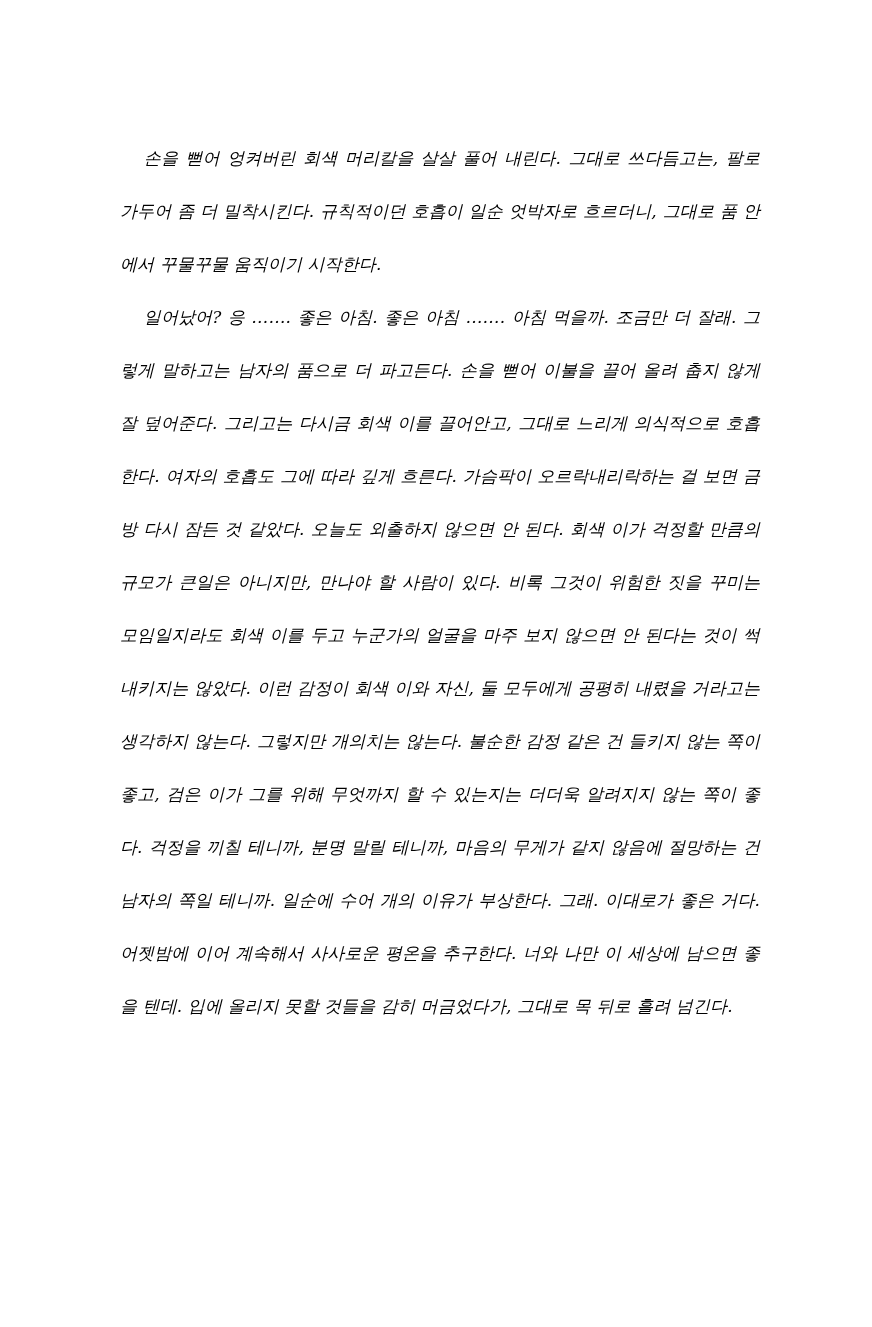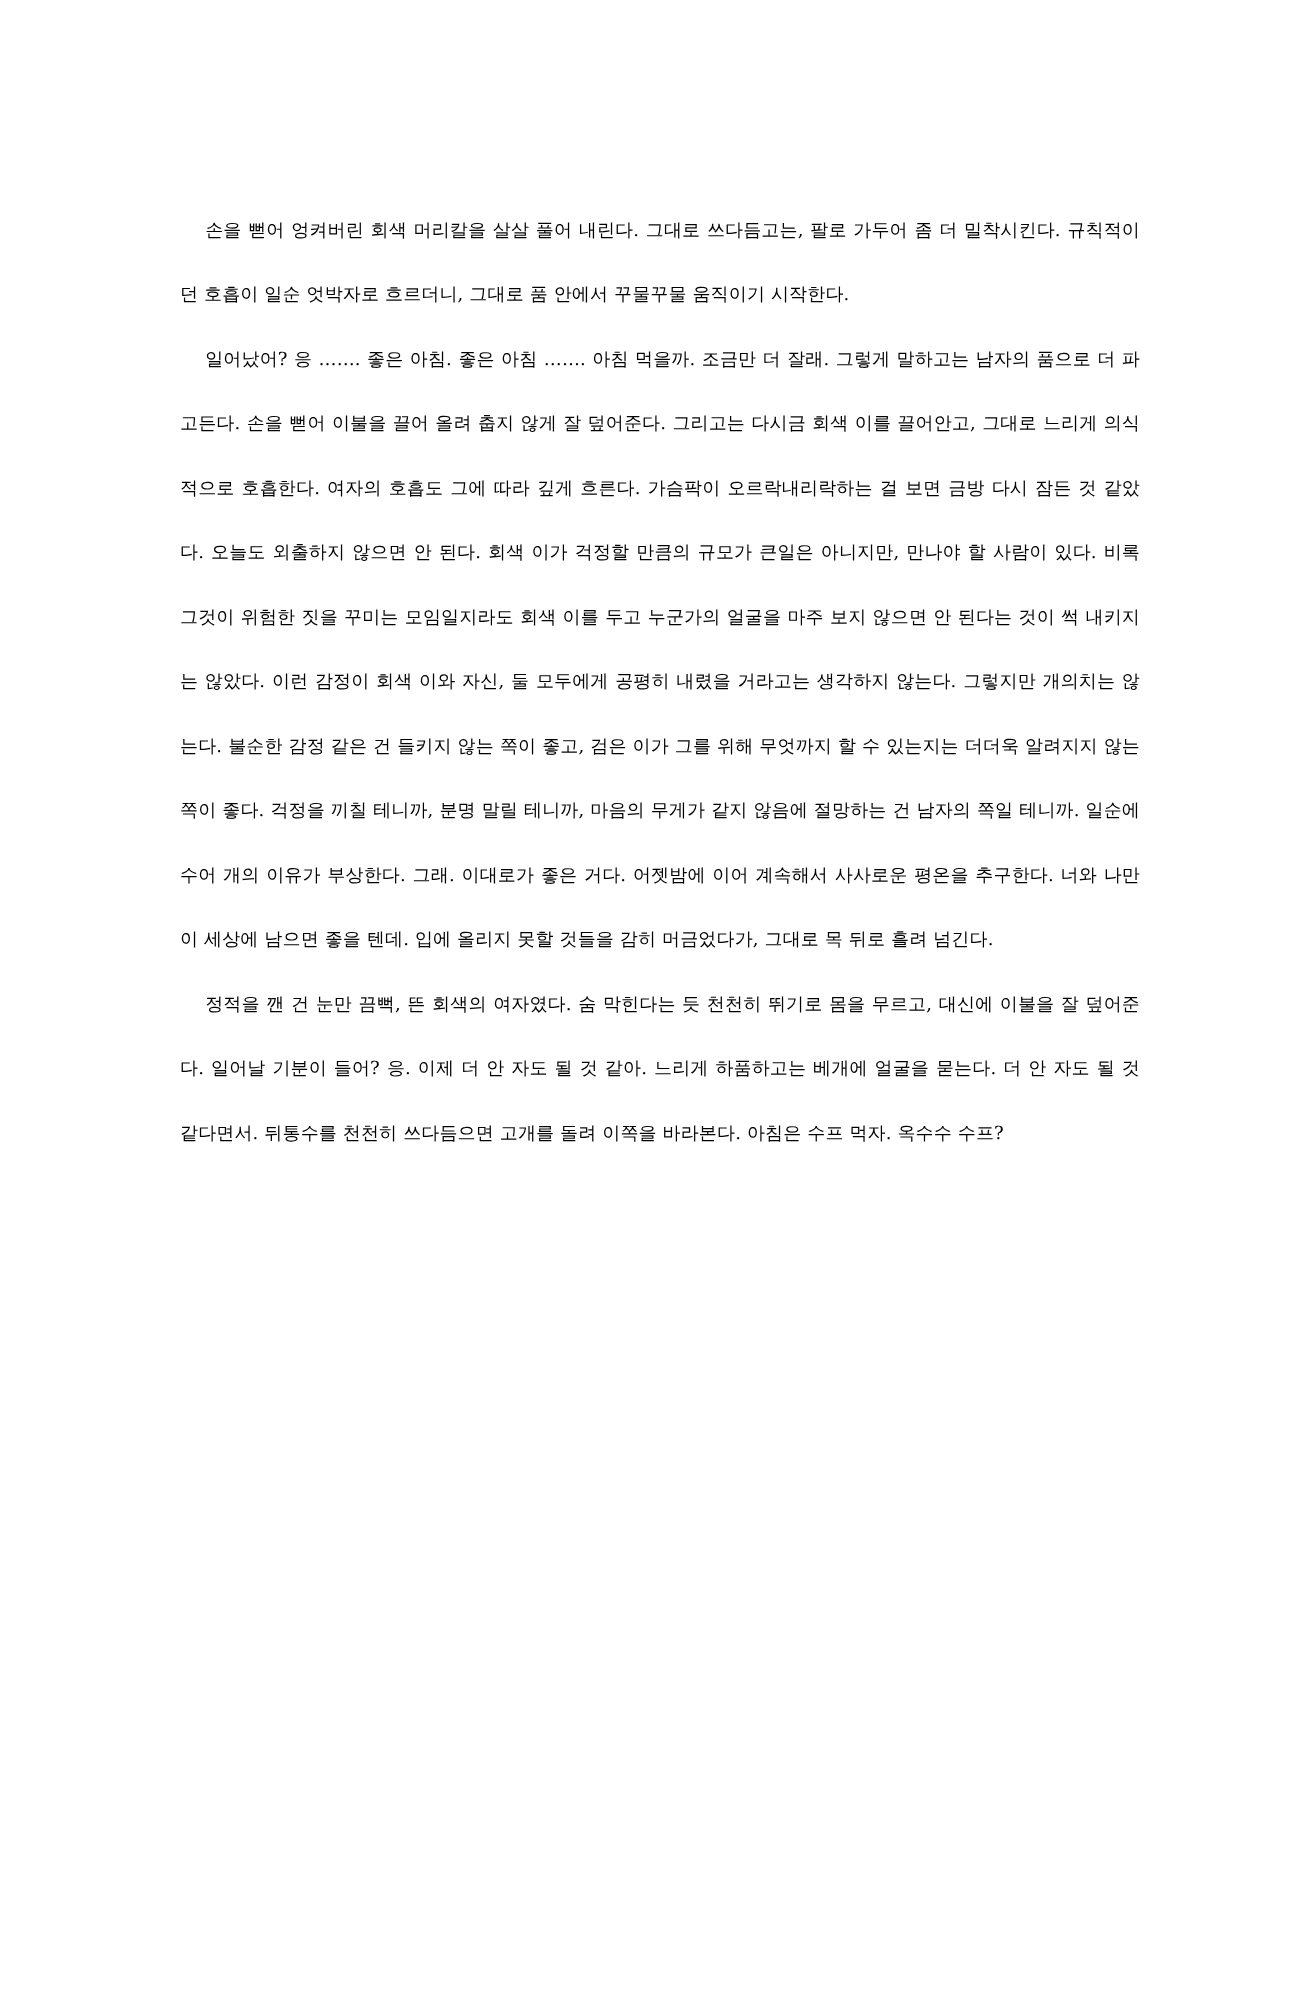--- a/index.html
+++ b/index.html
@@ -14,37 +14,37 @@
     color: #000000;
   }
   .page {
     box-sizing: border-box;
     width: 872px;
     height: 1327px;
     padding: 132px 112px 40px 120px;
     background: #ffffff;
   }
   .body-text {
-    font-size: 12px;
-    line-height: 43px;
+    font-size: 17px;
+    line-height: 53px;
     text-align: justify;
     text-justify: inter-character;
     word-break: break-all;
     letter-spacing: 0.1px;
+    font-style: italic;
   }
   .para {
     margin: 0;
     text-indent: 1.4em;
     text-align: justify;
     text-justify: inter-character;
     word-break: break-all;
   }
 </style>
 </head>
 <body>
 
 <div class="page">
   <div class="body-text">
     <p class="para">손을 뻗어 엉켜버린 회색 머리칼을 살살 풀어 내린다. 그대로 쓰다듬고는, 팔로 가두어 좀 더 밀착시킨다. 규칙적이던 호흡이 일순 엇박자로 흐르더니, 그대로 품 안에서 꾸물꾸물 움직이기 시작한다.</p>
     <p class="para">일어났어? 응 ……. 좋은 아침. 좋은 아침 ……. 아침 먹을까. 조금만 더 잘래. 그렇게 말하고는 남자의 품으로 더 파고든다. 손을 뻗어 이불을 끌어 올려 춥지 않게 잘 덮어준다. 그리고는 다시금 회색 이를 끌어안고, 그대로 느리게 의식적으로 호흡한다. 여자의 호흡도 그에 따라 깊게 흐른다. 가슴팍이 오르락내리락하는 걸 보면 금방 다시 잠든 것 같았다. 오늘도 외출하지 않으면 안 된다. 회색 이가 걱정할 만큼의 규모가 큰일은 아니지만, 만나야 할 사람이 있다. 비록 그것이 위험한 짓을 꾸미는 모임일지라도 회색 이를 두고 누군가의 얼굴을 마주 보지 않으면 안 된다는 것이 썩 내키지는 않았다. 이런 감정이 회색 이와 자신, 둘 모두에게 공평히 내렸을 거라고는 생각하지 않는다. 그렇지만 개의치는 않는다. 불순한 감정 같은 건 들키지 않는 쪽이 좋고, 검은 이가 그를 위해 무엇까지 할 수 있는지는 더더욱 알려지지 않는 쪽이 좋다. 걱정을 끼칠 테니까, 분명 말릴 테니까, 마음의 무게가 같지 않음에 절망하는 건 남자의 쪽일 테니까. 일순에 수어 개의 이유가 부상한다. 그래. 이대로가 좋은 거다. 어젯밤에 이어 계속해서 사사로운 평온을 추구한다. 너와 나만 이 세상에 남으면 좋을 텐데. 입에 올리지 못할 것들을 감히 머금었다가, 그대로 목 뒤로 흘려 넘긴다.</p>
-    <p class="para">정적을 깬 건 눈만 끔뻑, 뜬 회색의 여자였다. 숨 막힌다는 듯 천천히 뛰기로 몸을 무르고, 대신에 이불을 잘 덮어준다. 일어날 기분이 들어? 응. 이제 더 안 자도 될 것 같아. 느리게 하품하고는 베개에 얼굴을 묻는다. 더 안 자도 될 것 같다면서. 뒤통수를 천천히 쓰다듬으면 고개를 돌려 이쪽을 바라본다. 아침은 수프 먹자. 옥수수 수프?</p>
   </div>
 </div>
 
 </body></html>

